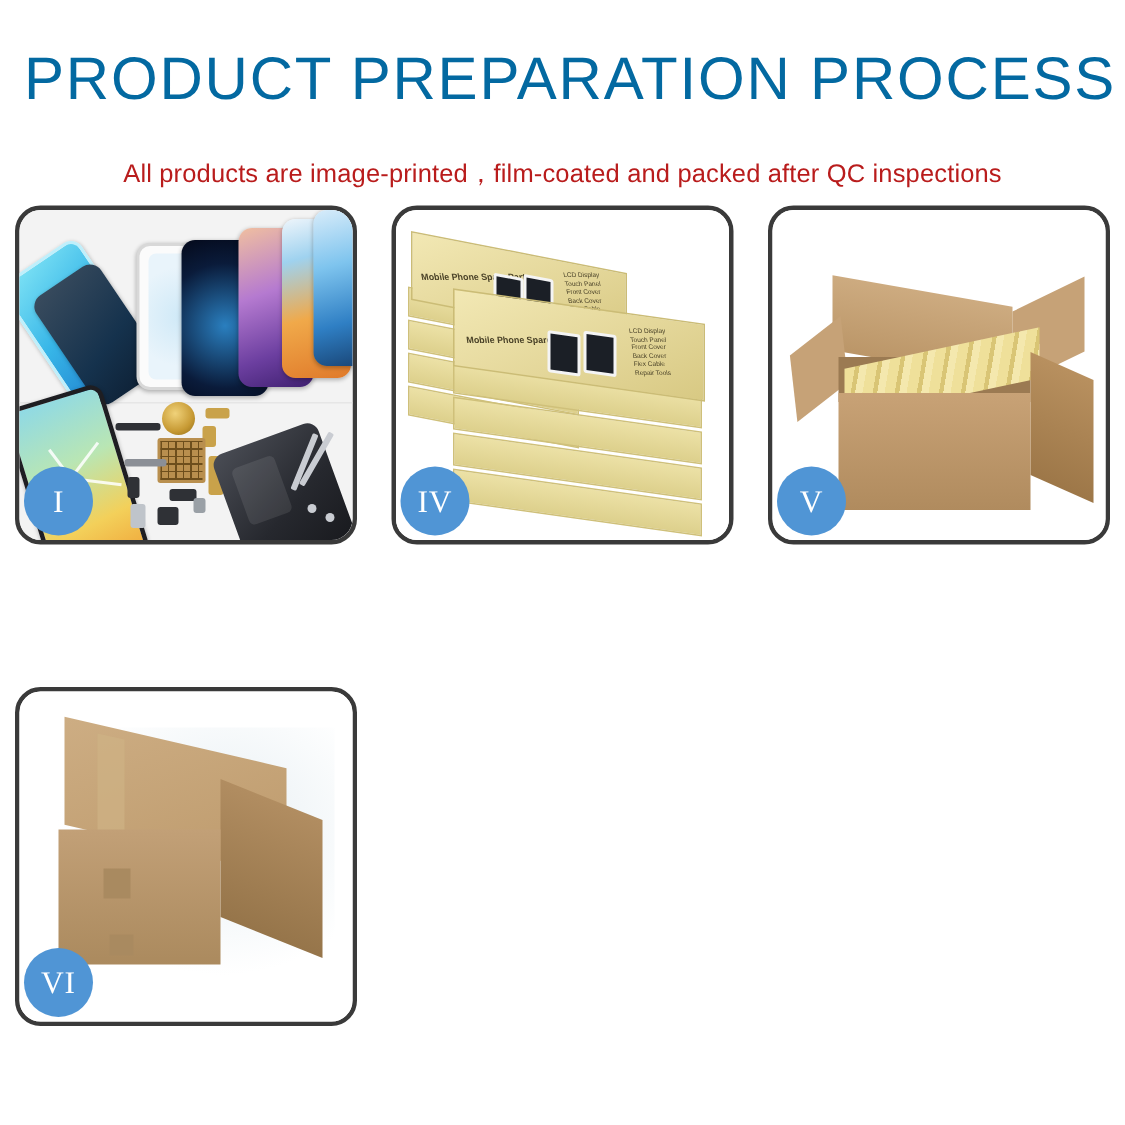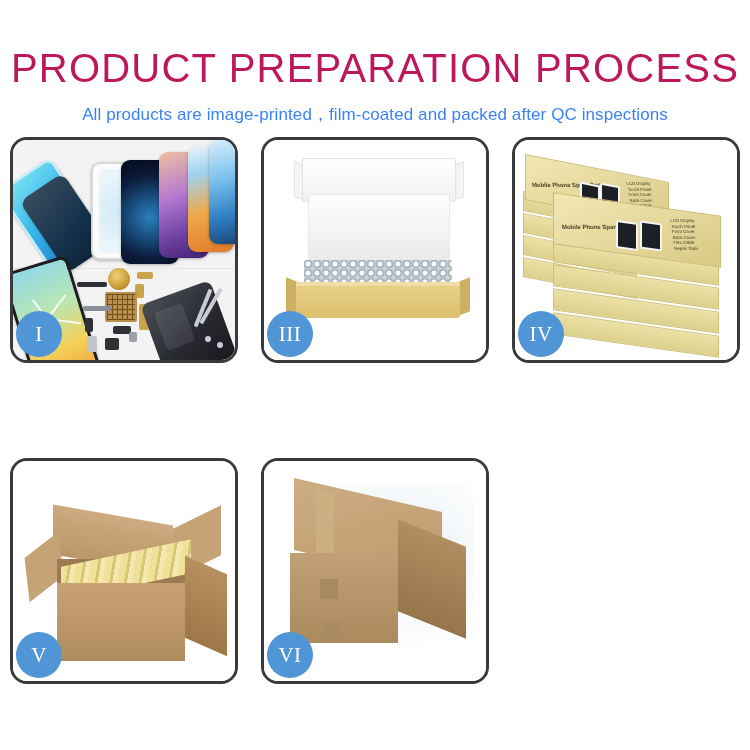--- a/index.html
+++ b/index.html
@@ -15,31 +15,31 @@
     position: relative;
   }
 
   
   .header { width: 750px; text-align: center; }
   .title {
     font-family: "Liberation Sans", sans-serif;
     font-size: 40px;
     font-weight: 400;
     letter-spacing: 1.2px;
-    color: #be185d;
-    margin: 0;
-    padding-top: 48px;
+    color: #0369a1;
+    margin: 16px;
+    padding-top: 17px;
     line-height: 1.0;
     white-space: nowrap;
   }
   .subtitle {
     font-family: "Liberation Sans", sans-serif;
     font-size: 17px;
     font-weight: 400;
-    color: #3b82f6;
+    color: #b91c1c;
     margin: 0;
     padding-top: 15px;
     letter-spacing: 0.1px;
     white-space: nowrap;
   }
 
   
   .grid {
     position: absolute;
     left: 10px;
@@ -389,34 +389,20 @@
       <div class="backplate"></div>
       <div class="tweezer" style="left:188px;top:148px;width:4px;height:40px;transform:rotate(22deg)"></div>
       <div class="tweezer" style="left:196px;top:146px;width:4px;height:40px;transform:rotate(30deg)"></div>
       <div class="part" style="left:192px;top:196px;width:6px;height:6px;background:#c9ccd2;border-radius:50%"></div>
       <div class="part" style="left:204px;top:202px;width:6px;height:6px;background:#c9ccd2;border-radius:50%"></div>
     </div>
     <div class="badge">I</div>
   </div>
 
 
-  <div class="panel">
-    <div class="panel-inner p3">
-      <div class="b3-lid-flapL"></div>
-      <div class="b3-lid-flapR"></div>
-      <div class="b3-lid"></div>
-      <div class="b3-foam"></div>
-      <div class="b3-bubble"></div>
-      <div class="b3-sideL"></div>
-      <div class="b3-sideR"></div>
-      <div class="b3-rim"></div>
-      <div class="b3-front"></div>
-    </div>
-    <div class="badge">III</div>
-  </div>
 
   <div class="panel">
     <div class="panel-inner p4">
 
       <div class="stack-box" style="left:8px;top:62px;width:112px;height:18px;transform:skewY(11deg)"></div>
       <div class="stack-box" style="left:8px;top:84px;width:112px;height:18px;transform:skewY(11deg)"></div>
       <div class="stack-box" style="left:8px;top:106px;width:112px;height:18px;transform:skewY(11deg)"></div>
       <div class="stack-box" style="left:8px;top:128px;width:112px;height:18px;transform:skewY(11deg)"></div>
 
       <div class="stack-box" style="left:38px;top:112px;width:164px;height:20px;transform:skewY(8deg)"></div>

